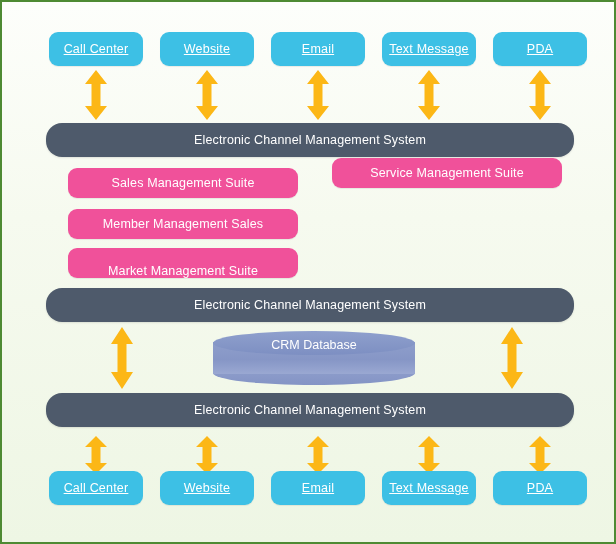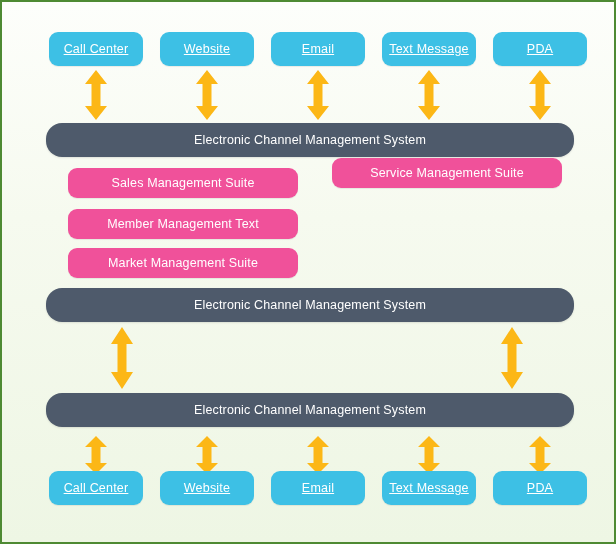--- a/index.html
+++ b/index.html
@@ -165,34 +165,40 @@
   </div>
 
   <div class="node system-bar" style="top:121px;">
     <span>Electronic Channel Management System</span>
   </div>
 
   <div class="node suite-pill col-left" style="top:166px;">
     <span>Sales Management Suite</span>
   </div>
   <div class="node suite-pill col-left" style="top:207px;">
-    <span>Member Management Text</span>
-  </div>
-  <div class="node suite-pill col-left" style="top:246px;">
+    <span>Member Management Sales</span>
+  </div>
+  <div class="node suite-pill col-left" style="top:246px;align-items:flex-end;">
     <span>Market Management Suite</span>
   </div>
 
   <div class="node suite-pill col-right" style="top:156px;">
     <span>Service Management Suite</span>
   </div>
 
   <div class="node system-bar" style="top:286px;">
     <span>Electronic Channel Management System</span>
   </div>
 
+  <div class="db-cylinder">
+    <div class="db-bottom"></div>
+    <div class="db-body"></div>
+    <div class="db-top"></div>
+    <div class="db-label">CRM Database</div>
+  </div>
 
   <div class="arrow" style="left:107px; top:325px; height:62px;">
     <svg viewBox="0 0 26 62" preserveAspectRatio="none">
         <path d="M13 0 L24 17 L17.5 17 L17.5 45 L24 45 L13 62 L2 45 L8.5 45 L8.5 17 L2 17 Z" fill="#fcb716"></path>
       </svg>
   </div>
   <div class="arrow" style="left:497px; top:325px; height:62px;">
     <svg viewBox="0 0 26 62" preserveAspectRatio="none">
         <path d="M13 0 L24 17 L17.5 17 L17.5 45 L24 45 L13 62 L2 45 L8.5 45 L8.5 17 L2 17 Z" fill="#fcb716"></path>
       </svg>

